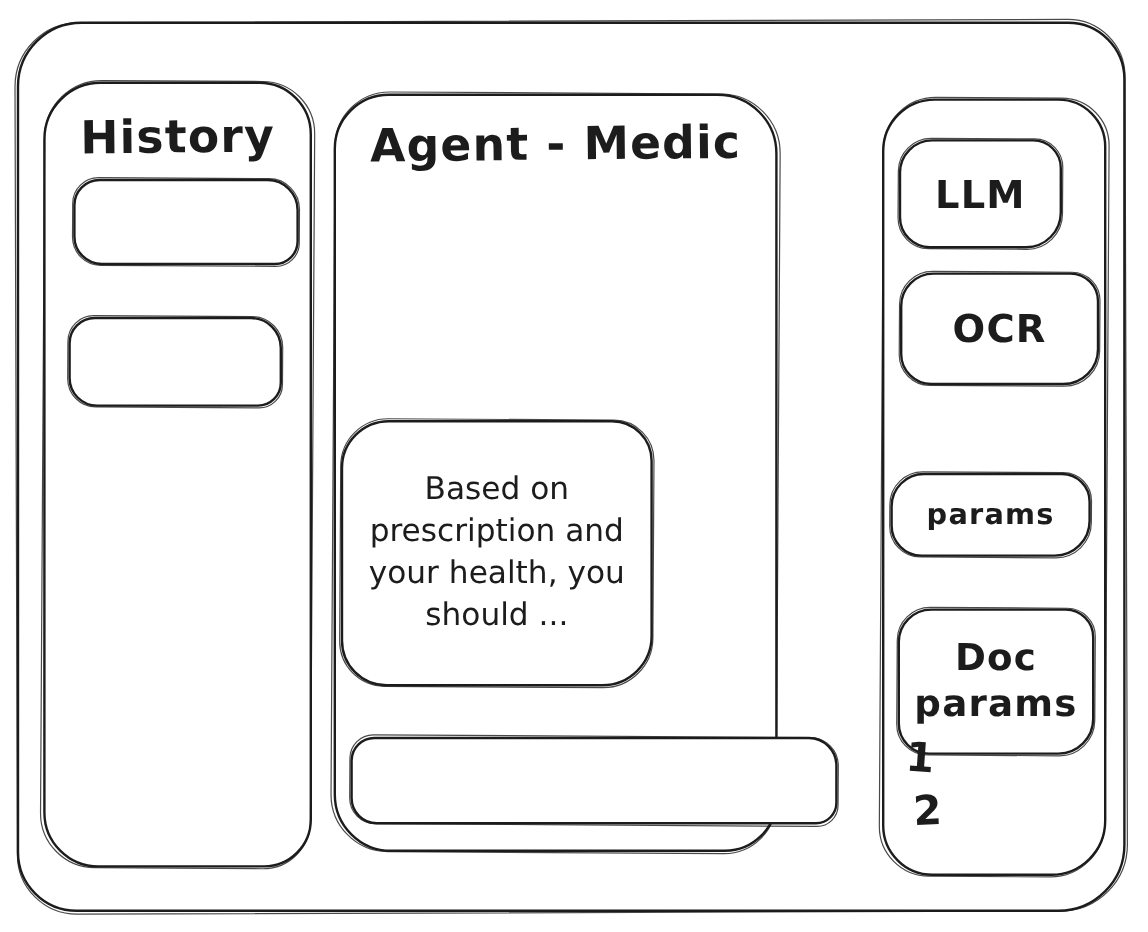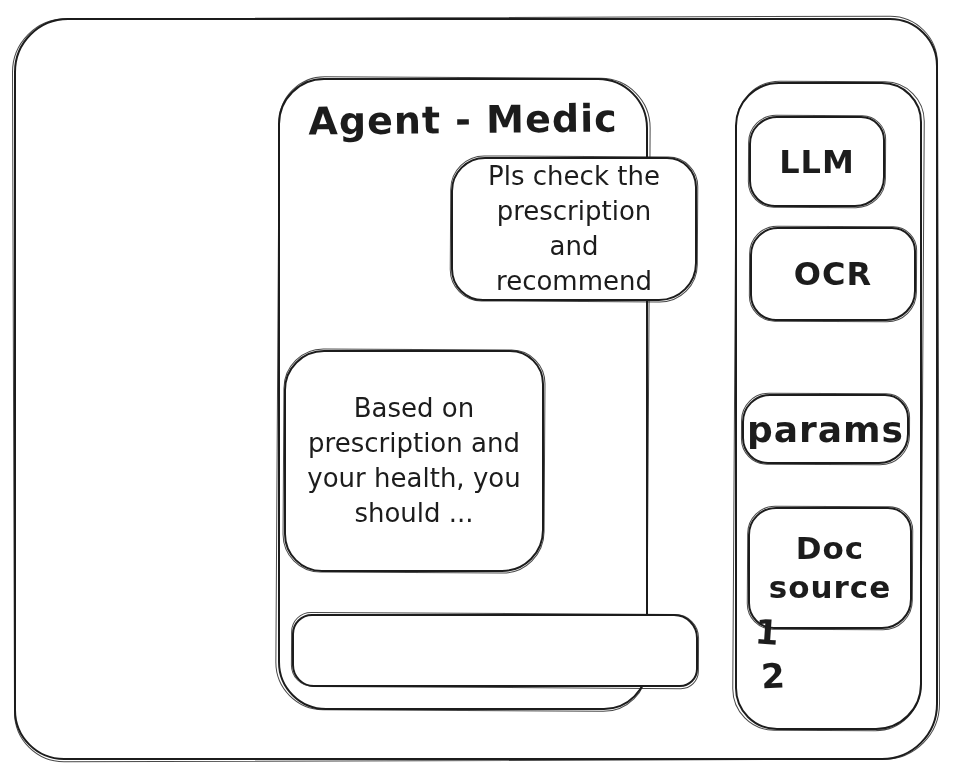--- a/index.html
+++ b/index.html
@@ -77,44 +77,50 @@
     display: flex; align-items: center; justify-content: center;
     text-align: center;
     font-size: 32px; font-weight: 600;
     letter-spacing: 1px;
     line-height: 1.25;
     border-radius: 28px 24px 30px 26px;
     cursor: pointer;
   }
   .tool.tool-llm    { left: 12px; top: 32px;  width: 136px; height: 91px; }
   .tool.tool-ocr    { left: 13px; top: 143px; width: 166px; height: 94px; }
-  .tool.tool-params { left: 5px;  top: 310px; width: 167px; height: 70px; font-size: 36px; }
+  .tool.tool-params { left: 5px;  top: 310px; width: 167px; height: 70px; font-size: 24px; }
   .tool.tool-doc    { left: 11px; top: 423px; width: 164px; height: 122px; font-size: 31px; padding: 4px 10px; }
 
   .doc-entry {
     position: absolute;
     font-size: 34px; font-weight: 600;
   }
   .doc-entry.entry-0 { left: 18px; top: 528px; transform: rotate(4deg); }
   .doc-entry.entry-1 { left: 24px; top: 572px; transform: rotate(-3deg); }
 </style>
 </head>
 <body>
 
 <div class="canvas">
 
   <div class="sk frame"></div>
 
+  <div class="sk history-panel">
+    <div class="panel-title">History</div>
+    <div class="sk history-item item-0">
+      <span></span>
+    </div>
+    <div class="sk history-item item-1">
+      <span></span>
+    </div>
+  </div>
 
   <div class="sk chat-panel">
     <div class="panel-title">Agent - Medic</div>
 
-    <div class="sk bubble user">
-      <span>Pls check the prescription and recommend</span>
-    </div>
 
     <div class="sk bubble assistant">
       <span>Based on prescription and your health, you should ...</span>
     </div>
 
     <div class="sk input-bar">
       <input type="text" value="" placeholder="" style="">
     </div>
   </div>
 
@@ -122,19 +128,19 @@
     <div class="sk tool tool-llm">
       <span>LLM</span>
     </div>
     <div class="sk tool tool-ocr">
       <span>OCR</span>
     </div>
     <div class="sk tool tool-params">
       <span>params</span>
     </div>
     <div class="sk tool tool-doc">
-      <span>Doc source</span>
+      <span>Doc params</span>
     </div>
     <div class="doc-entry entry-0">1</div>
     <div class="doc-entry entry-1">2</div>
   </div>
 
 </div>
 
 </body></html>

